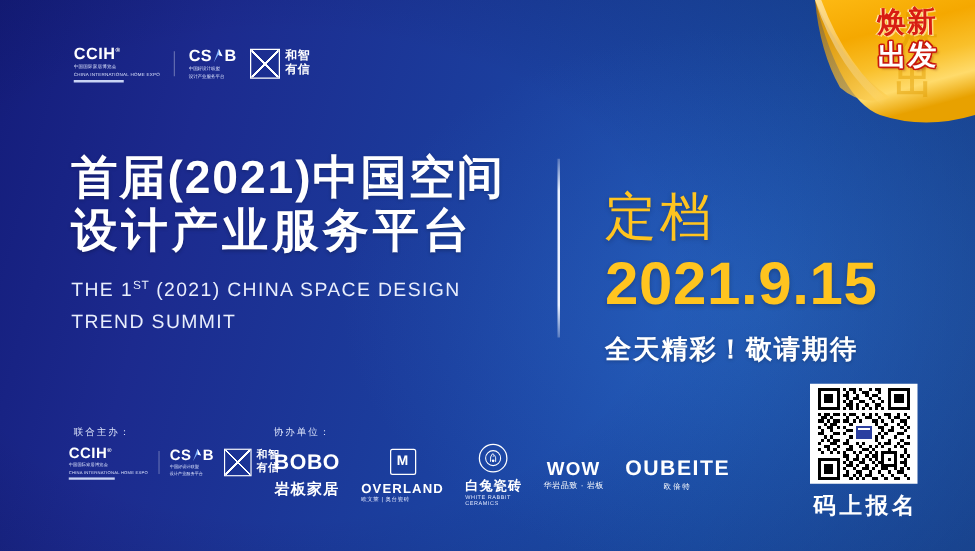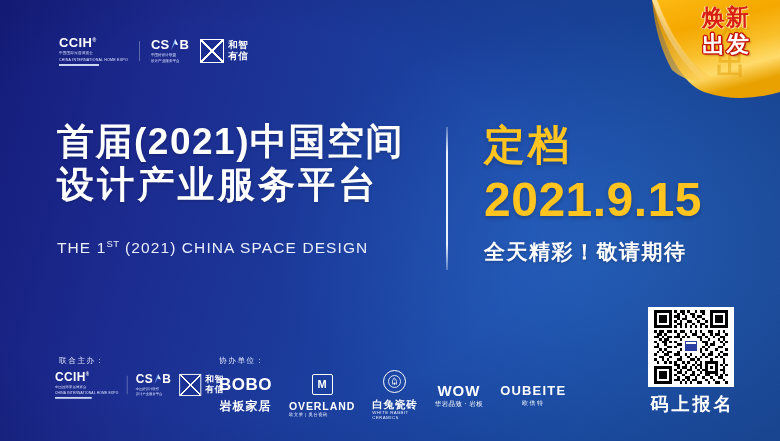--- a/index.html
+++ b/index.html
@@ -153,21 +153,21 @@
     letter-spacing: 1.5px;
     white-space: nowrap;
     text-shadow: 0 1px 3px rgba(0,0,0,.22);
   }
   .headline .cn-line.l2 { letter-spacing: 3.2px; }
   .headline .en-line {
     color: #e9eefc;
     font-size: 15.5px;
     letter-spacing: 1.1px;
     line-height: 1.62;
-    margin-top: 28px;
+    margin-top: 13px;
     white-space: nowrap;
   }
   .headline .en-line sup { font-size: 9.5px; vertical-align: super; letter-spacing: .5px; }
   .headline .en-line.l2 { margin-top: 0; }
 
   
   .vsep {
     position: absolute;
     left: 446px;
     top: 127px;
@@ -179,24 +179,25 @@
   
   .dateblock {
     position: absolute;
     left: 484px;
     top: 124px;
     width: 250px;
   }
   .dateblock .kw {
     color: #ffc41f;
     font-size: 41px;
-    font-weight: bold;
+    font-weight: normal;
     letter-spacing: 3px;
     line-height: 1.05;
     text-shadow: 0 2px 4px rgba(0,0,0,.22);
+    margin-top: 28px;
   }
   .dateblock .date {
     color: #ffc41f;
     font-size: 48px;
     font-weight: bold;
     letter-spacing: .5px;
     line-height: 1.12;
     margin-top: 6px;
     text-shadow: 0 2px 4px rgba(0,0,0,.22);
   }
@@ -233,21 +234,21 @@
     font-weight: bold;
     letter-spacing: 3px;
     margin-top: 5px;
     text-indent: 3px;
   }
 
   
   .sponsors {
     position: absolute;
     left: 0; right: 0;
-    top: 356px;
+    top: 341px;
     height: 70px;
     text-decoration: underline;
   }
   .spn-heading {
     position: absolute;
     color: #dde4fa;
     font-size: 7.6px;
     letter-spacing: 1.6px;
     font-weight: normal;
   }
@@ -302,21 +303,21 @@
   }
   .badge-circ {
     width: 21px; height: 21px; border: 1.4px solid #fff; border-radius: 50%;
     display: flex; align-items: center; justify-content: center;
     font-size: 9px; color: #fff;
   }
   .wow-mark { display: flex; flex-direction: column; align-items: center; line-height: 1.05; }
   .wow-mark .w { font-size: 15px; font-weight: bold; letter-spacing: 1px; }
   .wow-mark .sub { font-size: 6.5px; letter-spacing: .4px; margin-top: 2px; }
   .oub { display: flex; flex-direction: column; align-items: center; line-height: 1.1; }
-  .oub .o1 { font-size: 13px; font-weight: bold; letter-spacing: 1.2px; }
+  .oub .o1 { font-size: 17px; font-weight: bold; letter-spacing: 1.2px; }
   .oub .o2 { font-size: 6px; letter-spacing: 1.5px; margin-top: 2px; }
 </style>
 </head>
 <body>
 
 <div id="poster">
 
   <div class="bg-glow"></div>
   <div class="bg-vignette"></div>
 
@@ -391,20 +392,21 @@
       </div>
     </div>
   </div>
 
   <div class="headline">
     <div class="cn-line l1">首届(2021)中国空间</div>
     <div class="cn-line l2">设计产业服务平台</div>
     <div class="en-line l1">
       <span>THE 1</span><sup>ST</sup><span> (2021) CHINA SPACE DESIGN</span>
     </div>
+    <div class="en-line l2">TREND SUMMIT</div>
   </div>
 
   <div class="vsep"></div>
 
   <div class="dateblock">
     <div class="kw">定档</div>
     <div class="date">2021.9.15</div>
     <div class="tagline">全天精彩！敬请期待</div>
   </div>
 

